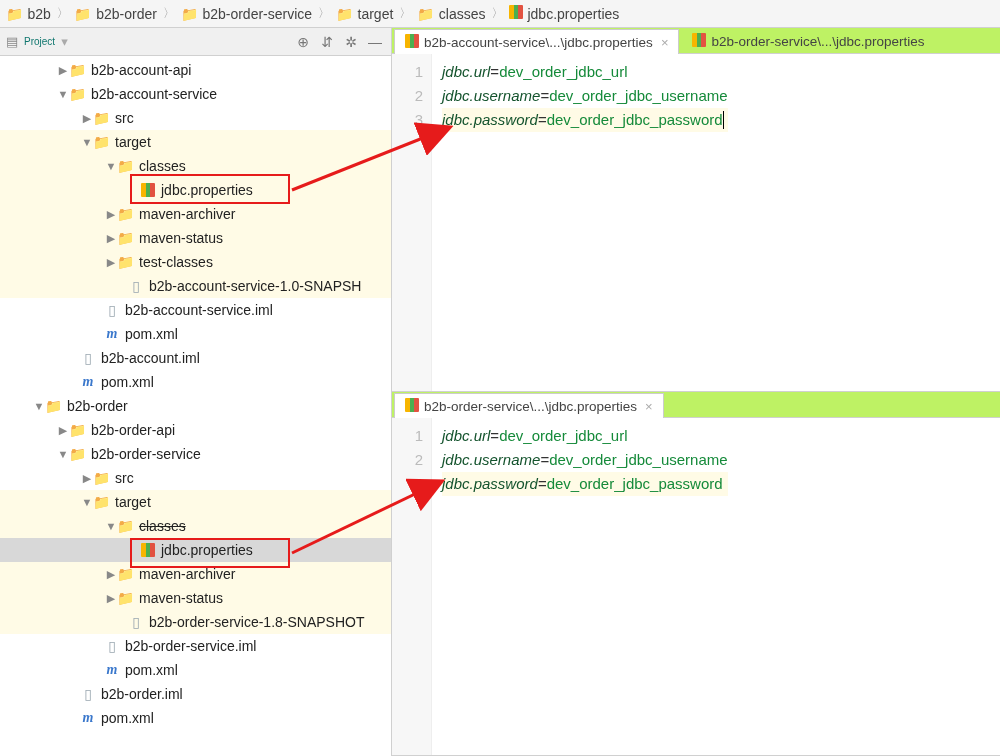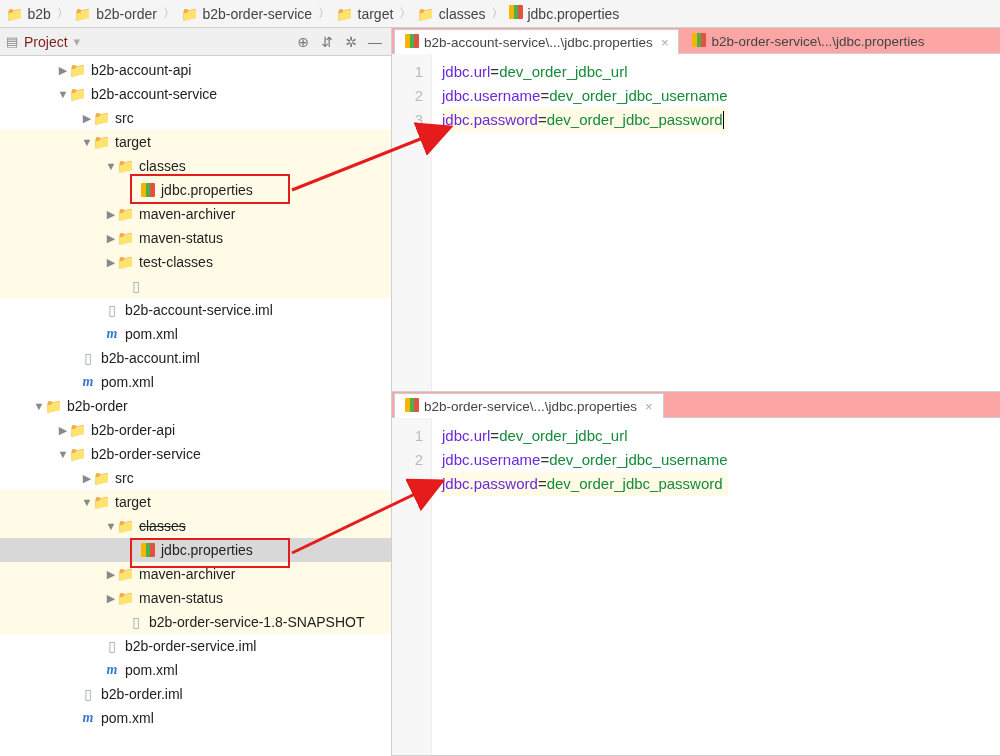--- a/index.html
+++ b/index.html
@@ -12,21 +12,21 @@
 .crumb-sep { color: #999; font-size: 12px; padding: 0 2px; }
 
 
 .main { display: flex; height: 728px; }
 .left { width: 392px; min-width: 392px; border-right: 1px solid #d0d0d0; display: flex; flex-direction: column; background: #fff; }
 .right { flex: 1; display: flex; flex-direction: column; }
 
 
 .proj-toolbar { height: 28px; background: #f0f0f0; border-bottom: 1px solid #d0d0d0; display: flex; align-items: center; padding: 0 6px; }
 .proj-toolbar .tw-icon { width: 14px; margin-right: 4px; color: #888; }
-.proj-toolbar .title { font-size: 14px; color: #7f1d1d; flex: 0 0 auto; }
+.proj-toolbar .title { font-size: 10px; color: #0f766e; flex: 0 0 auto; }
 .proj-toolbar .spacer { flex: 1; }
 .proj-toolbar .tbtn { width: 20px; height: 20px; margin-left: 4px; display: flex; align-items: center; justify-content: center; color: #777; font-size: 14px; }
 
 
 .tree { flex: 1; overflow: auto; padding-top: 2px; font-size: 14px; }
 .row { display: flex; align-items: center; height: 24px; white-space: nowrap; }
 .row.selected { background: #d8d8d8; }
 .row.highlight-band { background: #fffbe6; }
 .indent { display: inline-block; }
 .arrow { width: 14px; text-align: center; color: #888; font-size: 11px; user-select: none; }
@@ -39,31 +39,31 @@
 .ico-folder-blue { color: #6ea8d9; }
 .ico-props2 { width: 14px; height: 14px; display: inline-block; background: linear-gradient(90deg,#f7b500 33%, #4caf50 33% 66%, #e25241 66%); border-radius: 1px; }
 .ico-file { color: #9aa7b0; }
 .ico-m { color: #3b78cc; font-style: italic; font-weight: bold; font-family: serif; }
 
 
 .redbox { position: absolute; border: 2px solid #e61b1b; pointer-events: none; }
 
 
 .editor-pane { display: flex; flex-direction: column; border-bottom: 1px solid #d0d0d0; }
-.etabs { height: 26px; background: #fca5a5; display: flex; align-items: flex-start; border-bottom: 1px solid #d0d0d0; }
+.etabs { height: 26px; background: #bef264; display: flex; align-items: flex-start; border-bottom: 1px solid #d0d0d0; }
 .etab { height: 25px; padding: 0 10px; display: flex; align-items: center; font-size: 13.5px; border: 1px solid transparent; border-bottom: none; color: #444; margin-left: 2px; }
 .etab.active { background: #fff; border-color: #ccc; position: relative; top: 1px; }
 .etab .tico { margin-right: 5px; }
 .etab .close { margin-left: 8px; color: #aaa; font-size: 13px; }
 .editor-body { flex: 1; display: flex; font-family: "Consolas","Courier New",monospace; font-size: 15px; background: #fff; }
 .gutter { width: 40px; background: #f7f7f7; color: #bbb; text-align: right; padding: 6px 8px 6px 0; border-right: 1px solid #eee; line-height: 24px; }
 .code { padding: 6px 10px; line-height: 24px; position: relative; }
 .code .line { white-space: pre; }
 .code .hl-url-line { background: #fffbe6; display: inline-block; width: 100%; }
-.kw { color: #6d28d9; font-weight: normal; }
+.kw { color: #14532d; font-weight: normal; font-style: italic; }
 .eq { color: #333; }
 .val { color: #158a3a; font-weight: normal; }
 .caret { display: inline-block; width: 1px; height: 18px; background: #000; vertical-align: middle; margin-bottom: 3px; }
 
 
 .svg-overlay { position: absolute; left: 0; top: 0; pointer-events: none; }
 
 
 .dim { color: #999; text-decoration: line-through; }
 </style>
@@ -170,20 +170,21 @@
         </div>
           <div class="row highlight-band">
           <span class="indent" style="width:104px"></span>
           <span class="arrow">▶</span>
           <span class="ico ico-folder">📁</span>
           <span class="label">test-classes</span>
         </div>
           <div class="row highlight-band">
           <span class="indent" style="width:128px"></span>
           <span class="ico ico-file">▯</span>
+          <span class="label">b2b-account-service-1.0-SNAPSH</span>
         </div>
         <div class="row">
           <span class="indent" style="width:104px"></span>
           <span class="ico ico-file">▯</span>
           <span class="label">b2b-account-service.iml</span>
         </div>
         <div class="row">
           <span class="indent" style="width:104px"></span>
           <span class="ico ico-m">m</span>
           <span class="label">pom.xml</span>

